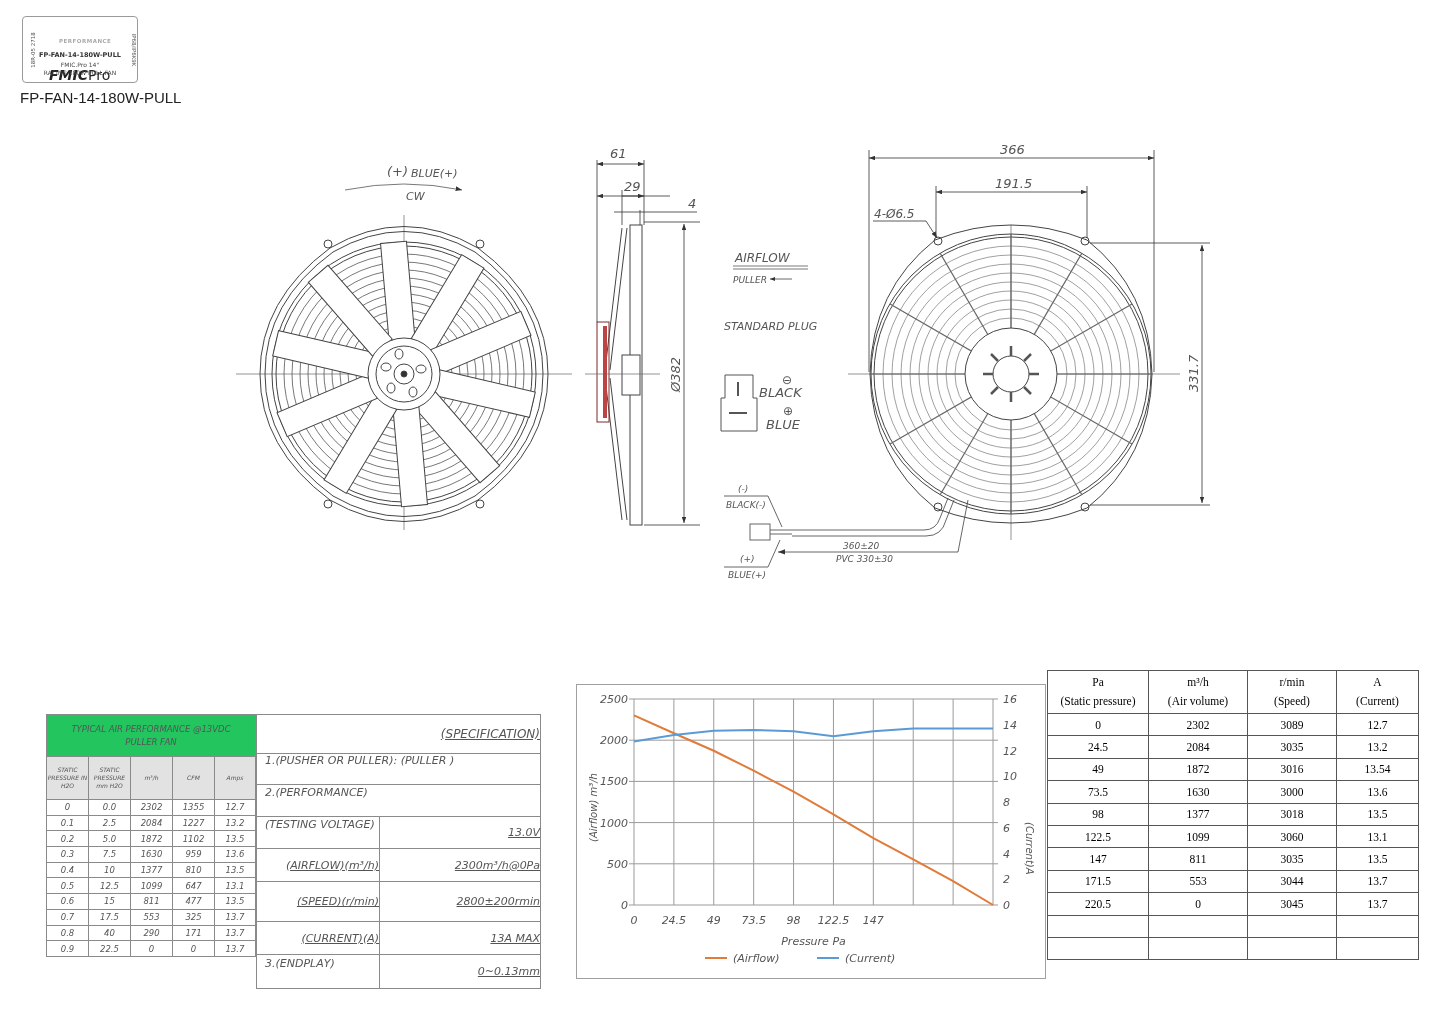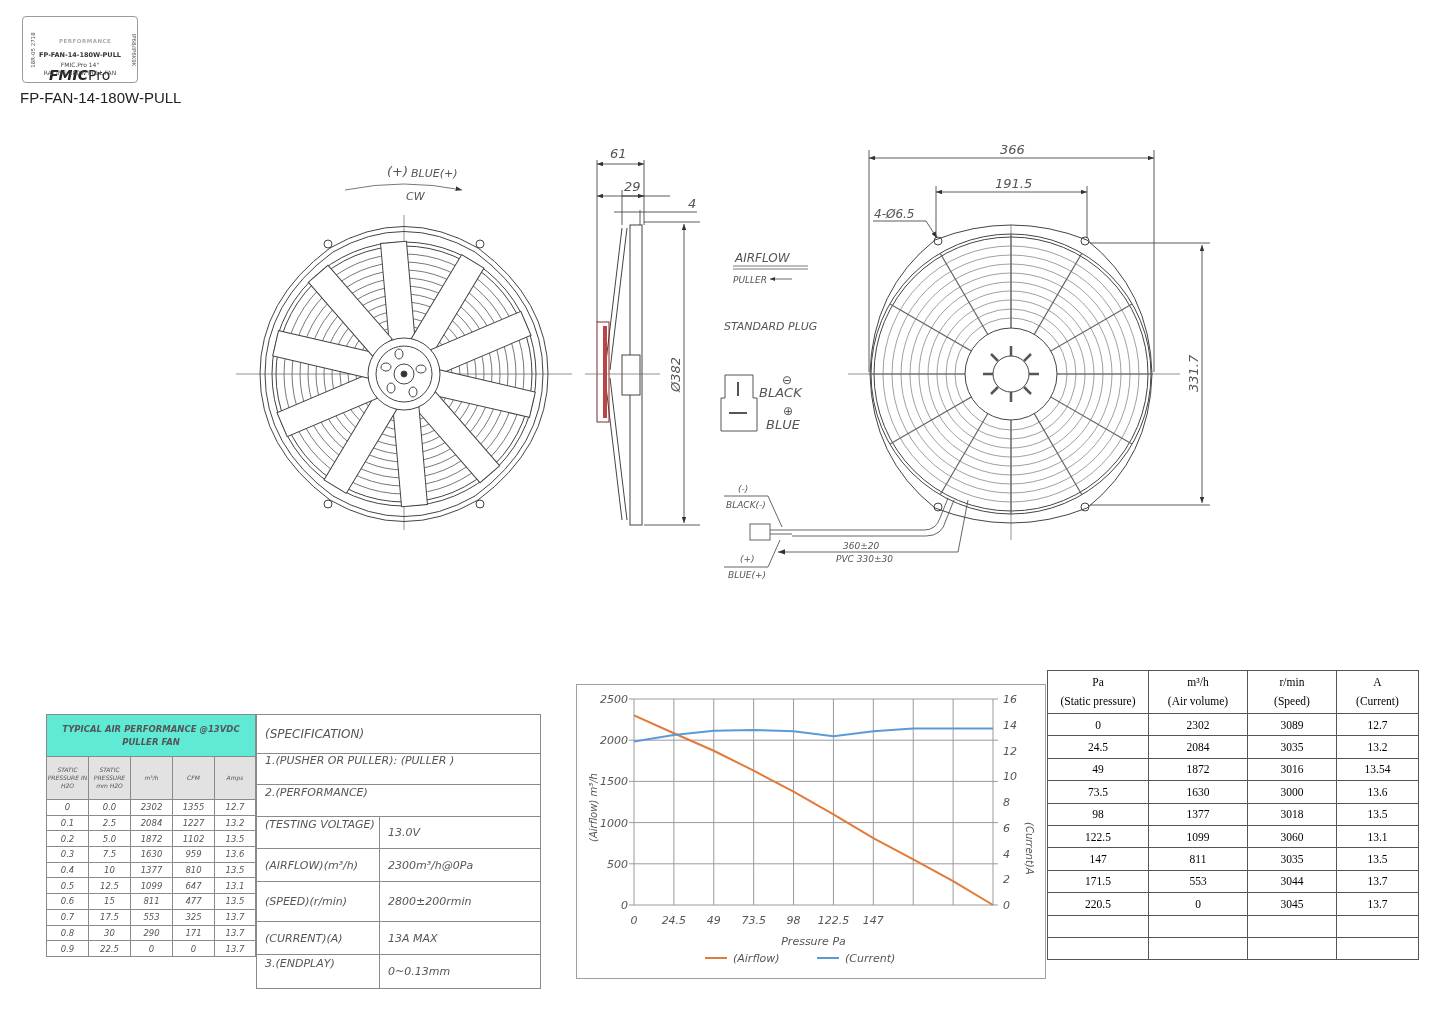--- a/index.html
+++ b/index.html
@@ -16,28 +16,28 @@
   #label-box .desc2 { position:absolute; left:0; width:114px; top:52px; text-align:center; font-size:6px; color:#444; }
   #label-box .side-l { position:absolute; left:-8px; top:30px; transform:rotate(-90deg); font-size:5.5px; color:#555; white-space:nowrap; }
   #label-box .side-r { position:absolute; right:-14px; top:30px; transform:rotate(90deg); font-size:5.5px; color:#555; white-space:nowrap; }
   #model-title { left:20px; top:89px; font-size:15px; color:#222; font-family:"Liberation Sans", sans-serif; }
 
   svg text { font-family:"DejaVu Sans", sans-serif; font-style:italic; fill:#555; }
 
   
   #perf-table { left:46px; top:714px; border-collapse:collapse; font-family:"DejaVu Sans", sans-serif; font-style:italic; color:#555; }
   #perf-table td, #perf-table th { border:1px solid #8a8a8a; text-align:center; font-weight:normal; padding:0; }
-  #perf-table .title { background:#5eead4; height:41px; font-size:8.5px; line-height:13px;font-weight:bold; }
+  #perf-table .title { background:#22c55e; height:41px; font-size:8.5px; line-height:13px; }
   #perf-table .hdr th { background:#e2e2e2; height:42px; font-size:6px; line-height:8px; }
   #perf-table td { font-size:8.5px; height:14.7px; }
 
   
   #spec-table { left:256px; top:714px; border-collapse:collapse; font-family:"DejaVu Sans", sans-serif; font-style:italic; color:#555; width:285px; }
   #spec-table td { border:1px solid #8a8a8a; font-size:11px; padding:0 0 17px 8px; }
-  #spec-table .center { text-align:left; padding:8px; }
+  #spec-table .center { text-align:right; padding:0;text-decoration:underline; }
 
   
   #chart-box { left:576px; top:684px; width:468px; height:293px; border:1px solid #a0a0a0; background:#fff; }
 
   
   #data-table { left:1047px; top:670px; border-collapse:collapse; font-family:"Liberation Serif", serif; color:#000000; }
   #data-table td, #data-table th { border:1px solid #555; text-align:center; font-weight:normal; font-size:11.5px; padding:0; }
   #data-table th { height:42px; line-height:19px; }
   #data-table td { height:21.4px; }
 </style>
@@ -335,21 +335,21 @@
       </tr>
   <tr>
         <td>0.7</td>
         <td>17.5</td>
         <td>553</td>
         <td>325</td>
         <td>13.7</td>
       </tr>
   <tr>
         <td>0.8</td>
-        <td>30</td>
+        <td>40</td>
         <td>290</td>
         <td>171</td>
         <td>13.7</td>
       </tr>
   <tr>
         <td>0.9</td>
         <td>22.5</td>
         <td>0</td>
         <td>0</td>
         <td>13.7</td>

